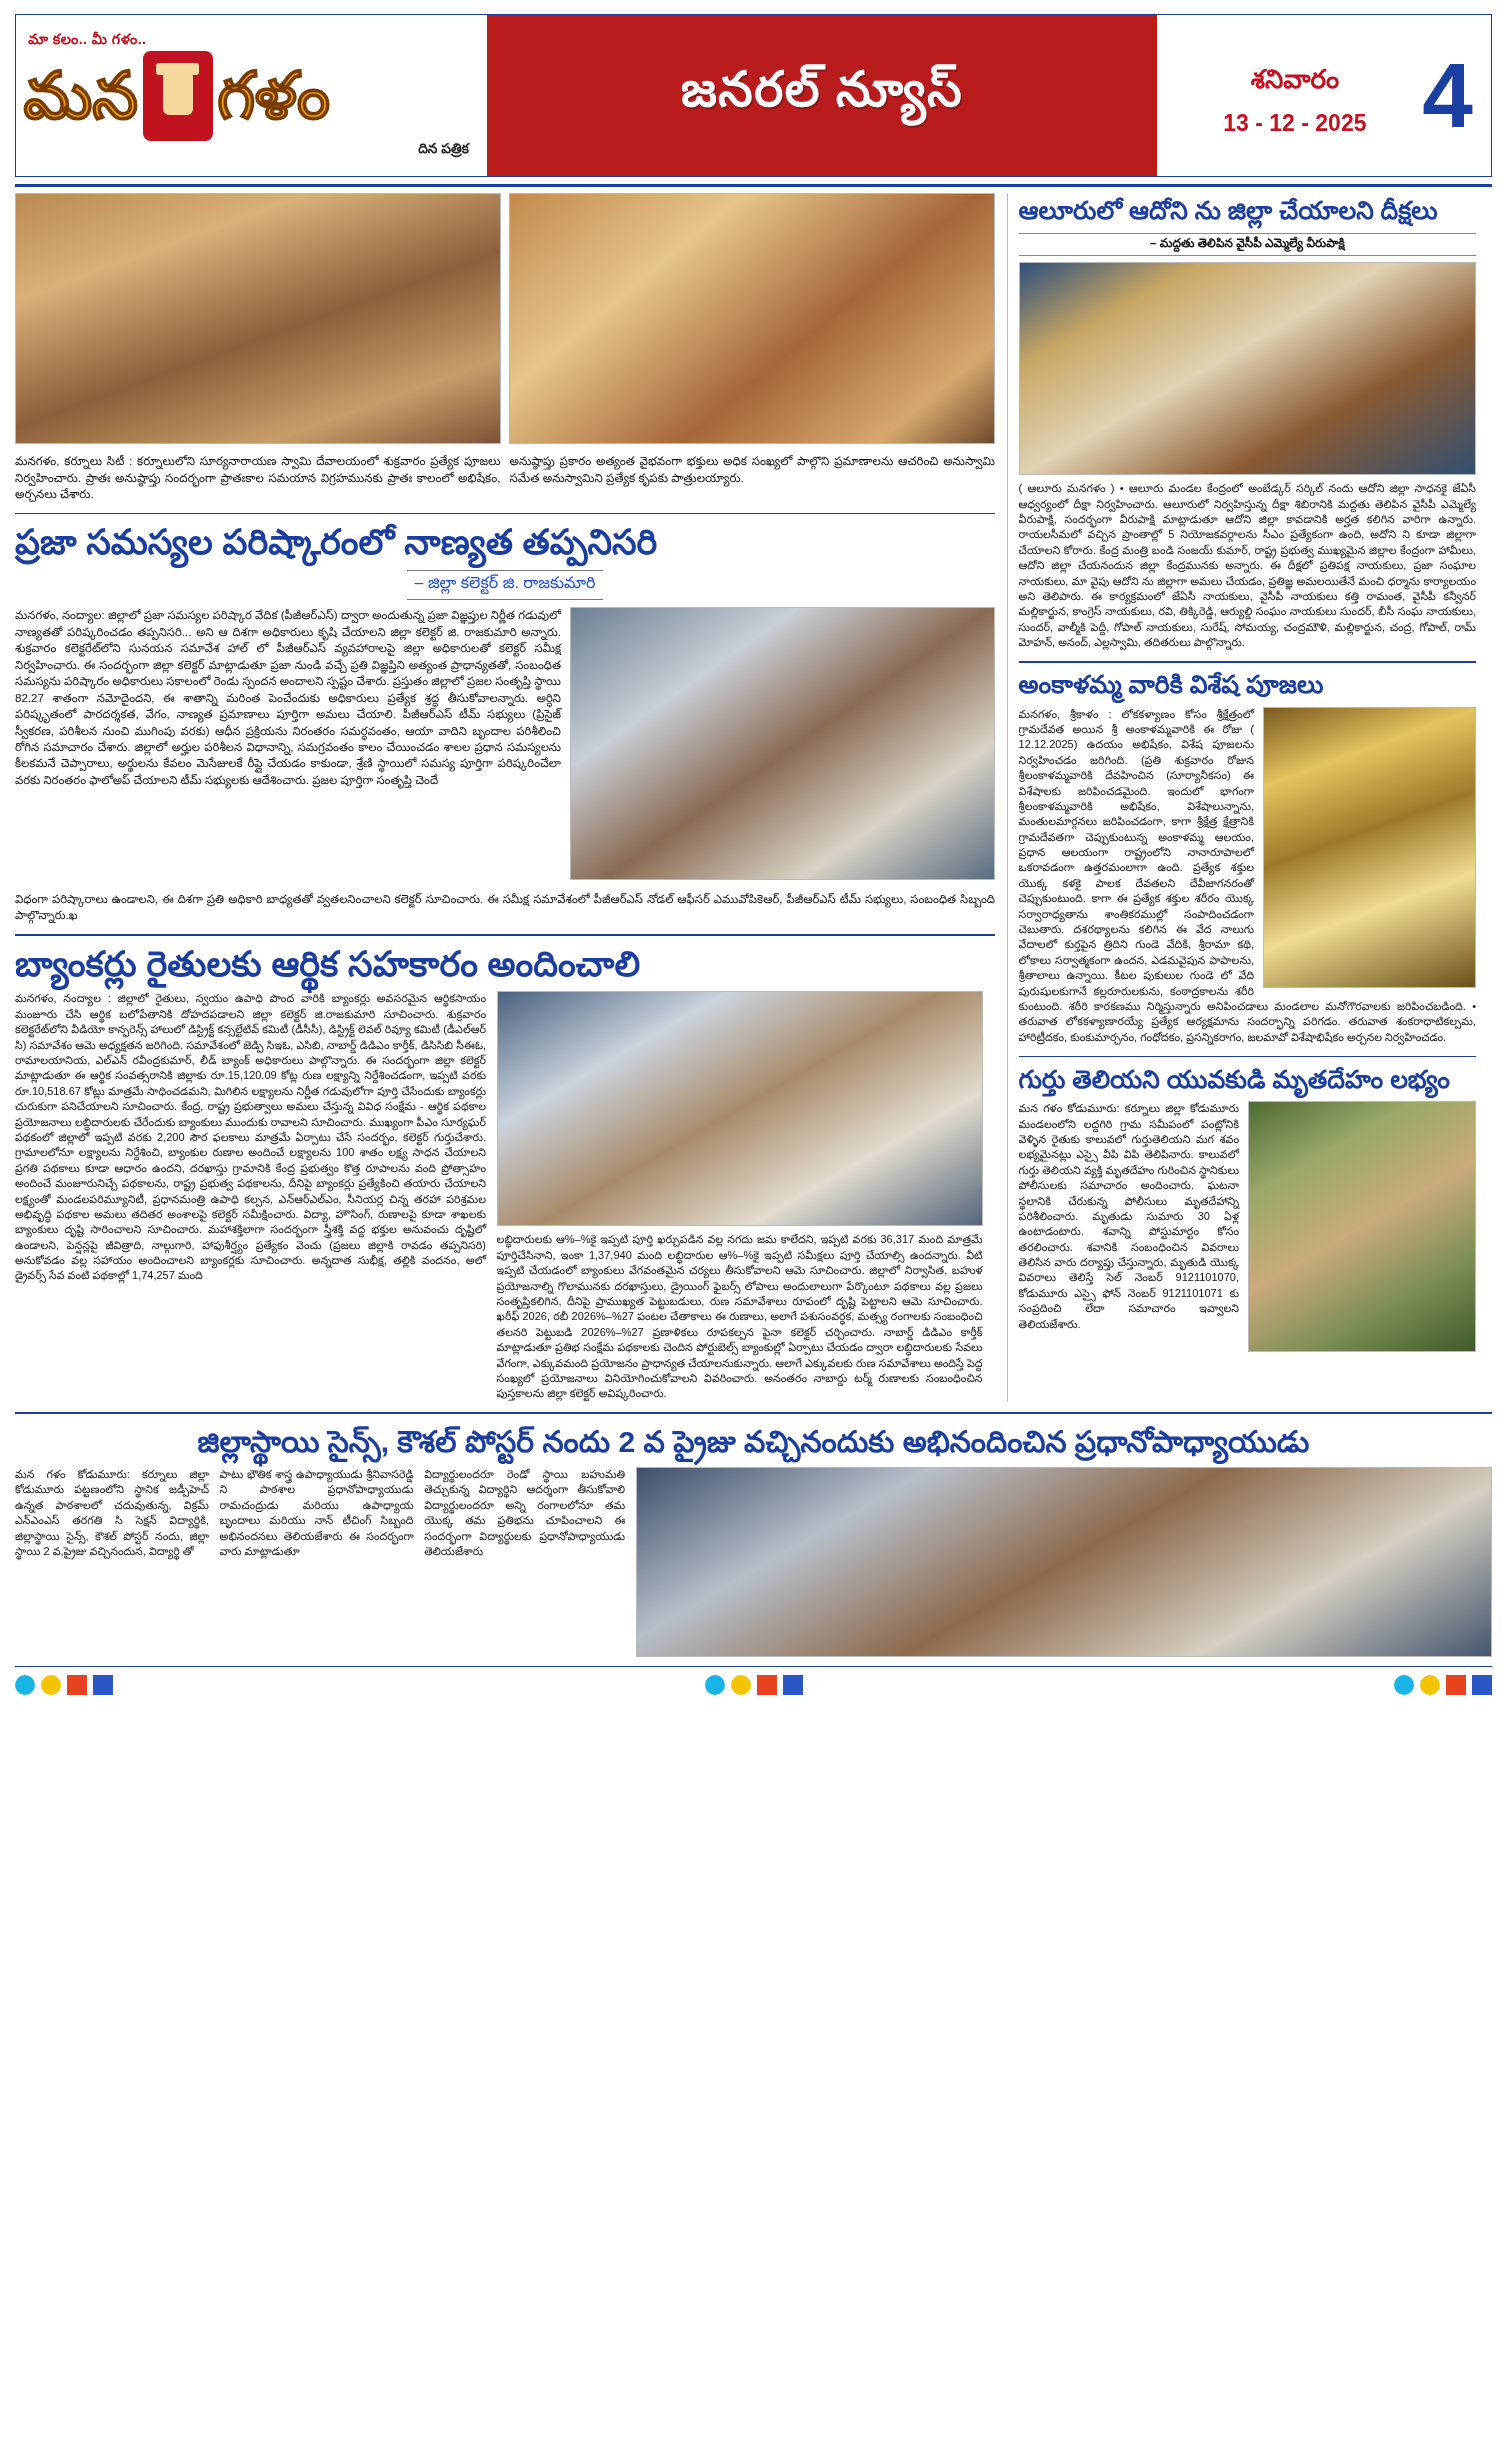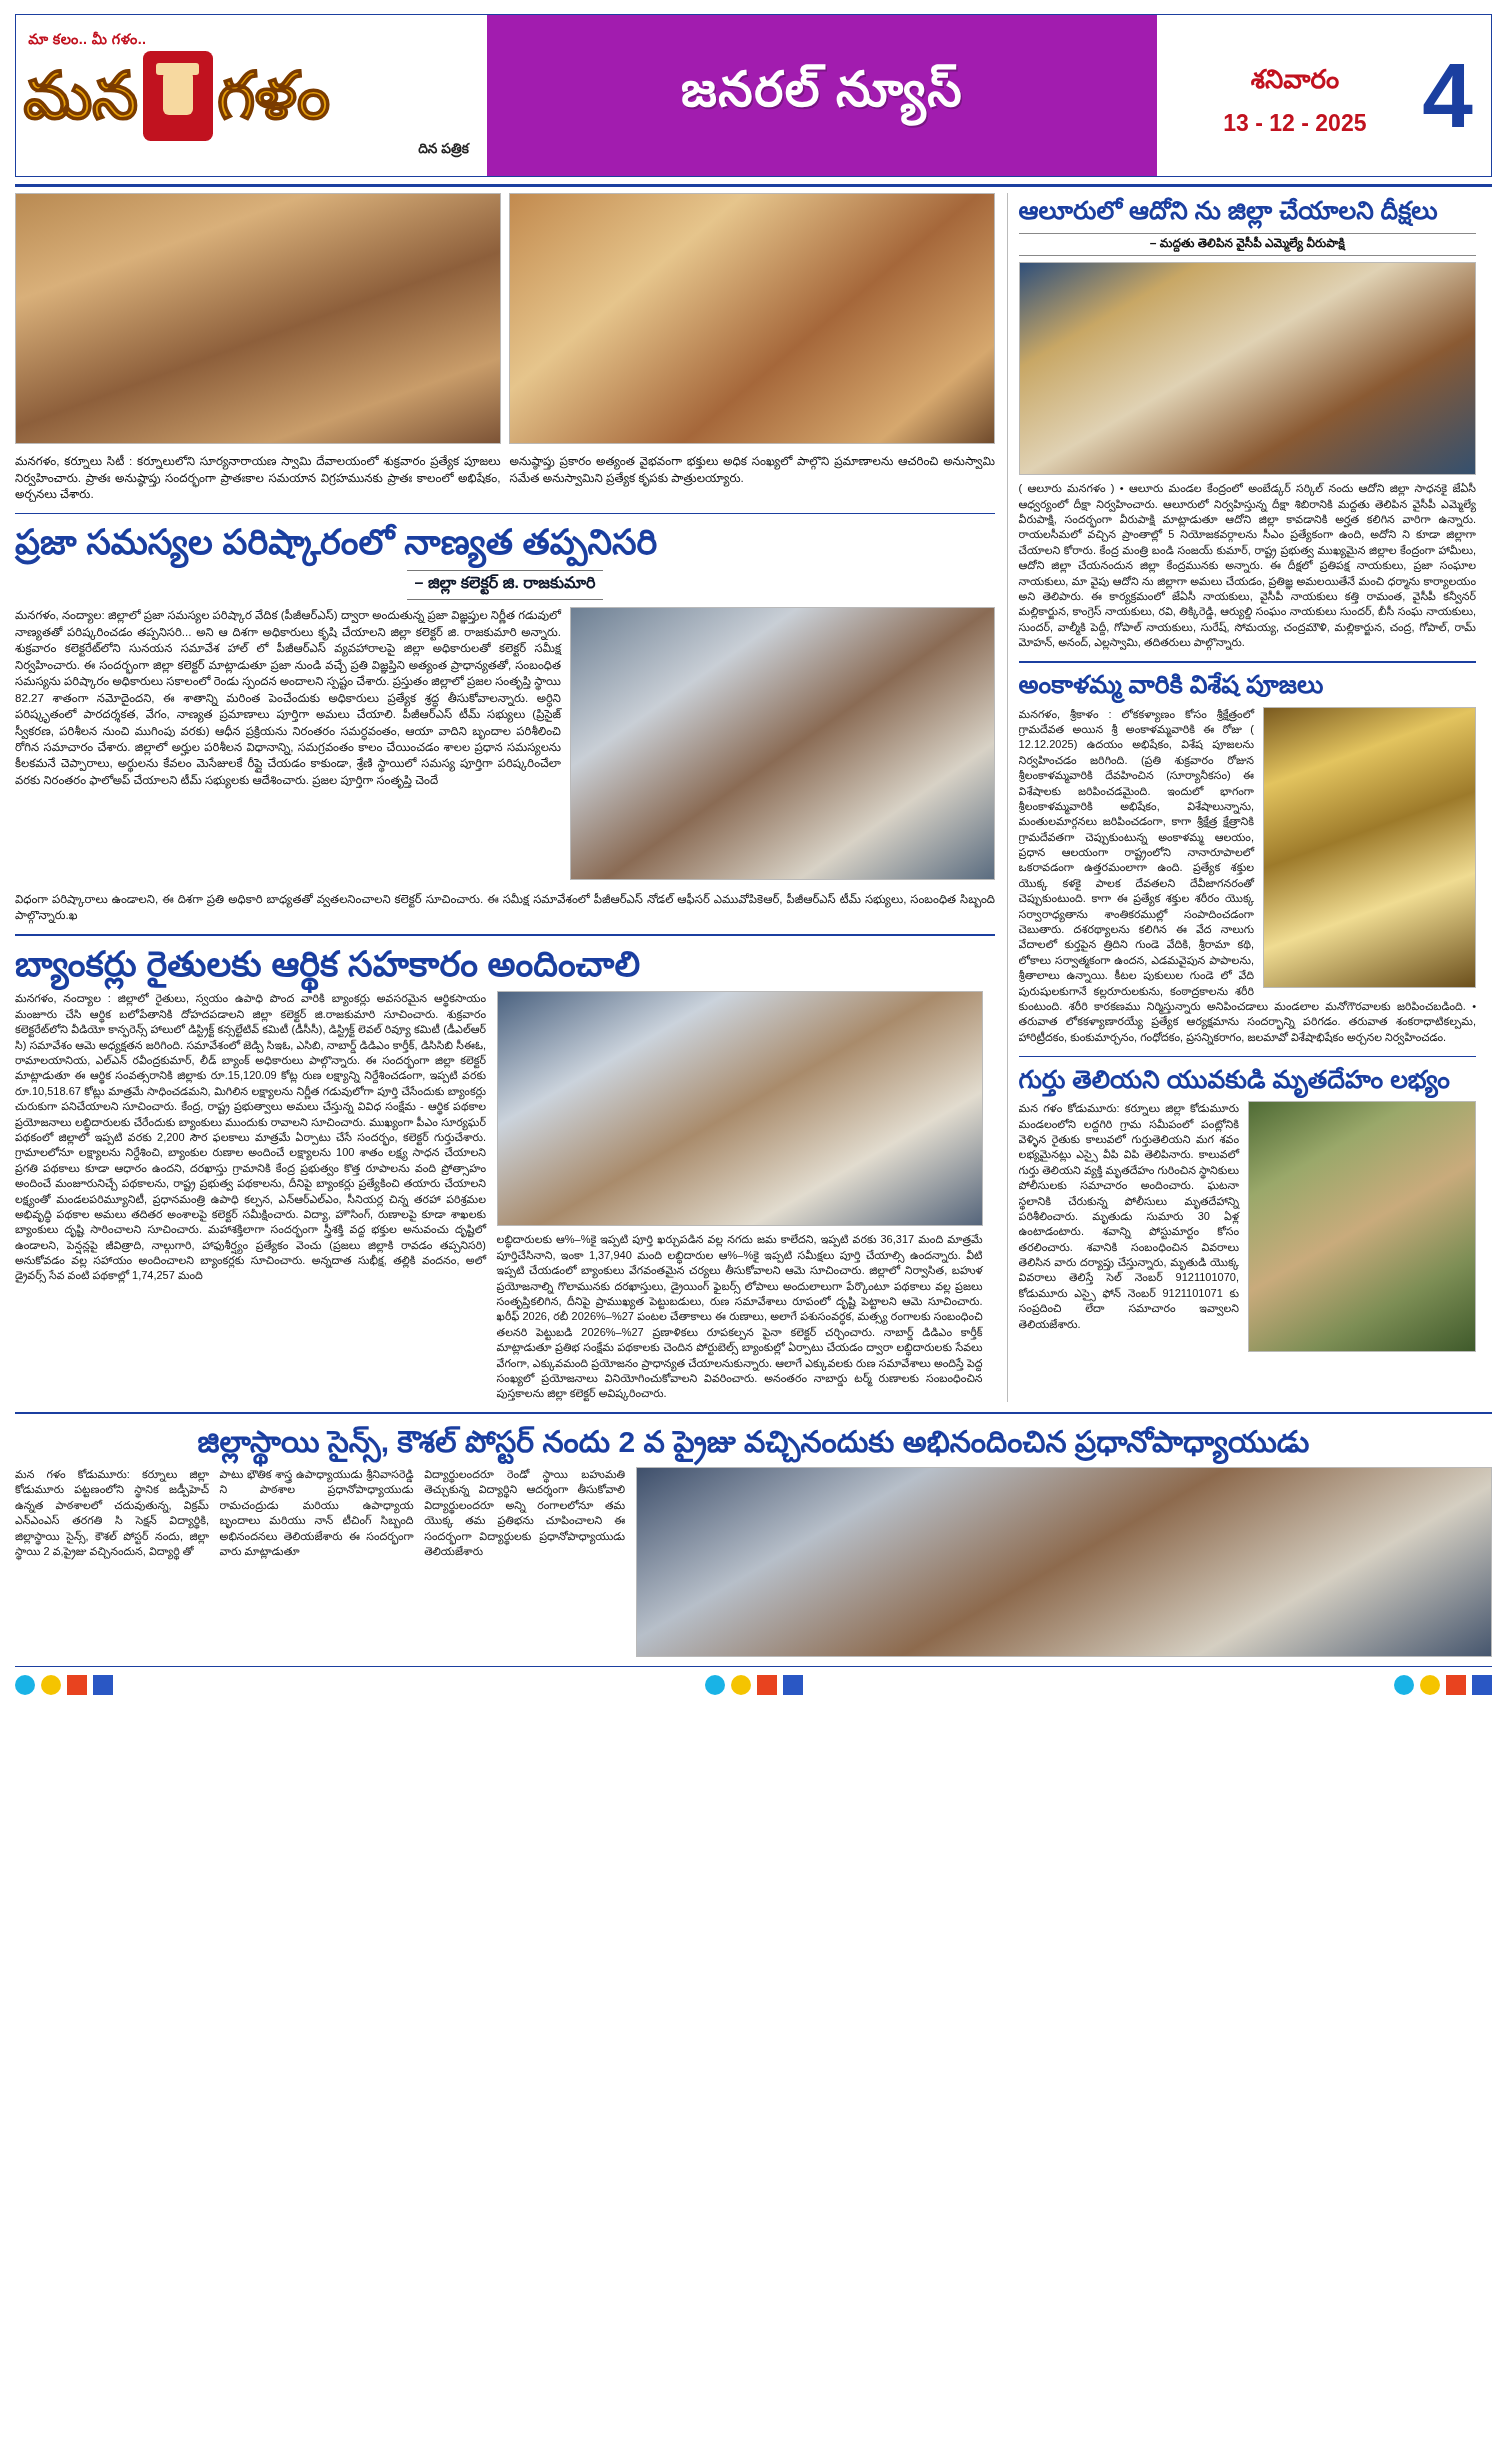--- a/index.html
+++ b/index.html
@@ -53,21 +53,21 @@
     background:#f7d9a0; border-radius:3px; top:12px;
   }
   .mast-word2 {
     font-size:65px; font-weight:bold; color:#e8a00a;
     -webkit-text-stroke:1.5px #7a3b00; line-height:1;
   }
   .mast-sub {
     font-size:13.7px; color:#222; text-align:right; padding-right:10.6px; font-weight:bold;
   }
   .mast-center {
-    flex:1; background:#a21caf;
+    flex:1; background:#b91c1c;
     display:flex; align-items:center; justify-content:center;
     position:relative;
   }
   .mast-center::after{
     content:""; position:absolute; right:-0.8px; top:0; bottom:0; width:0;
     border-left:0 solid transparent;
   }
   .mast-center-text {
     color:#fff; font-size:49px; font-weight:bold; letter-spacing:1.5px;
     text-shadow:1.5px 1.5px 0 rgba(0,0,0,.25);
@@ -89,21 +89,21 @@
   .col-right { width:469px; border-left:1.5px solid #bbb; padding-left:10.6px; }
 
   h1.headline {
     color:#1b3fa0; font-weight:bold; line-height:1.15; margin:3px 0 7.6px 0;
   }
   .hl-48 { font-size:35px; }
   .hl-40 { font-size:30px; }
   .hl-34 { font-size:25px; }
 
   .subhead {
-    text-align:right; color:#0f172a; font-size:16px; font-weight:bold;
+    text-align:right; color:#1d4ed8; font-size:16px; font-weight:normal;
     border-top:0.8px solid #777; border-bottom:0.8px solid #777;
     display:inline-block; padding:3px 7.6px; margin:0 auto 7.6px auto;
   }
   .subhead-wrap { text-align:center; }
 
   .photo {
     background:#d9d9d9; position:relative; overflow:hidden;
     border:0.8px solid #b9b9b9;
   }
   .p-temple   { background:linear-gradient(160deg,#b98a52 0%,#d9b07a 25%,#8d5f3b 55%,#c99d6a 80%,#7c5336 100%); }

